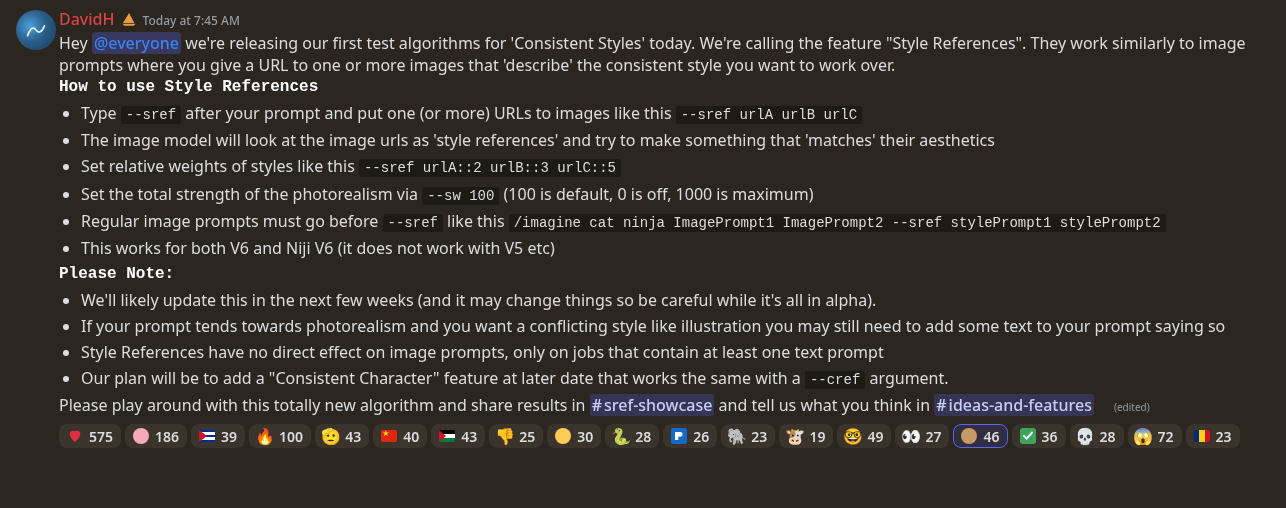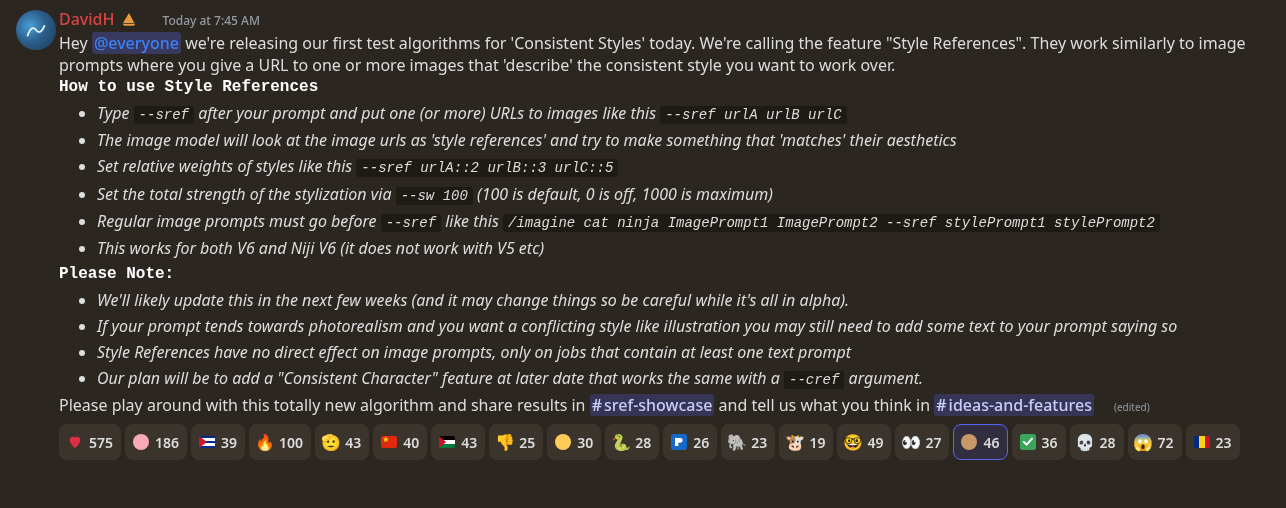--- a/index.html
+++ b/index.html
@@ -18,54 +18,54 @@
       background: radial-gradient(circle at 35% 40%, #4a9fd8 0%, #2b5e8a 45%, #1a3a56 100%);
       flex-shrink: 0; margin-top: 2px;
       display:flex;align-items:center;justify-content:center;
     }
     .avatar svg{width:28px;height:28px;}
     .content { flex: 1; min-width: 0; }
     .header-line { display: flex; align-items: baseline; gap: 6px; margin-bottom: 2px; }
     .username { color: #d84444; font-weight: 500; font-size: 16px; cursor: pointer; }
     .badge-icon { display:inline-flex; width:16px; height:16px; position:relative; top:2px;}
     .badge-icon svg{width:16px;height:16px;fill:#ea9a3e;}
-    .timestamp { color: #949ba4; font-size: 12px; font-weight: 500; margin-left: 20px;}
+    .timestamp { color: #949ba4; font-size: 12px; font-weight: 500; margin-left: 0;}
     .msg-body { color: #dcddde; font-size: 16px; line-height: 1.375; }
     .msg-body p { margin: 0; }
     .mention {
       background: rgba(88,101,242,0.3);
       color: #3b82f6; border-radius: 3px; padding: 0 2px; font-weight: 500; cursor: pointer;
     }
     .channel-mention {
       background: rgba(88,101,242,0.25);
       color: #c9cdfb; border-radius: 3px; padding: 0 2px; font-weight: 500; cursor: pointer; margin-top: 6px;
     }
     .hash { font-weight: 600; margin-right: 2px;}
     .section-head { font-weight: 700; color: #ffffff; margin-top: 20px; margin-bottom: 2px; font-family: Liberation Mono, monospace;}
     ul.bullets { list-style: disc; padding-left: 22px; margin: 2px 0; }
-    ul.bullets li { margin: 4px 16px; color: #dcddde; font-style: italic; }
+    ul.bullets li { margin: 4px 0; color: #dcddde; }
     code.inline {
       background: #1e1a14;
       border-radius: 3px;
       padding: 1px 5px;
       font-family: Consolas, "Courier New", monospace;
       font-size: 14px;
       color: #dcddde;
       white-space: nowrap;
     }
     .closing { margin-top: 20px; }
     .edited { color: #949ba4; font-size: 10px; margin-left: 20px; vertical-align: baseline;}
     .reactions { display: flex; flex-wrap: wrap; gap: 4px; margin-top: 8px; }
     .reaction {
       display: inline-flex; align-items: center; gap: 6px;
       background: #3a342c;
       border: 1px solid transparent;
       border-radius: 8px;
       padding: 2px 7px;
-      height: 36px;
+      height: 24px;
       cursor: pointer;
       font-size: 14px;
     }
     .reaction.me { background: rgba(88,101,242,0.15); border-color: #5865f2; justify-content: flex-end; }
     .reaction .emoji { font-size: 16px; line-height: 1; display:inline-flex; align-items:center; width:16px; height:16px; justify-content:center;}
     .reaction .emoji svg{width:16px;height:16px;}
     .reaction .count { color: #dcddde; font-weight: 600; font-size: 14px; }
     .flag{display:inline-block;width:18px;height:12px;border-radius:2px;position:relative;overflow:hidden;}
     .flag-cu{background:linear-gradient(#002a8f 0 20%,#fff 20% 40%,#002a8f 40% 60%,#fff 60% 80%,#002a8f 80% 100%);}
     .flag-cu::after{content:"";position:absolute;left:0;top:0;border-top:6px solid transparent;border-bottom:6px solid transparent;border-left:8px solid #cf142b;}
@@ -106,21 +106,21 @@
       <p class="section-head">How to use Style References</p>
       <ul class="bullets">
         <li>
           <span>Type </span><code class="inline">--sref</code><span> after your prompt and put one (or more) URLs to images like this </span><code class="inline">--sref urlA urlB urlC</code>
         </li>
         <li>The image model will look at the image urls as 'style references' and try to make something that 'matches' their aesthetics</li>
         <li>
           <span>Set relative weights of styles like this </span><code class="inline">--sref urlA::2 urlB::3 urlC::5</code>
         </li>
         <li>
-          <span>Set the total strength of the stylization via </span><code class="inline">--sw 100</code><span> (100 is default, 0 is off, 1000 is maximum)</span>
+          <span>Set the total strength of the photorealism via </span><code class="inline">--sw 100</code><span> (100 is default, 0 is off, 1000 is maximum)</span>
         </li>
         <li>
           <span>Regular image prompts must go before </span><code class="inline">--sref</code><span> like this </span><code class="inline">/imagine cat ninja ImagePrompt1 ImagePrompt2 --sref stylePrompt1 stylePrompt2</code>
         </li>
         <li>This works for both V6 and Niji V6 (it does not work with V5 etc)</li>
       </ul>
 
       <p class="section-head">Please Note:</p>
       <ul class="bullets">
         <li>We'll likely update this in the next few weeks (and it may change things so be careful while it's all in alpha).</li>

